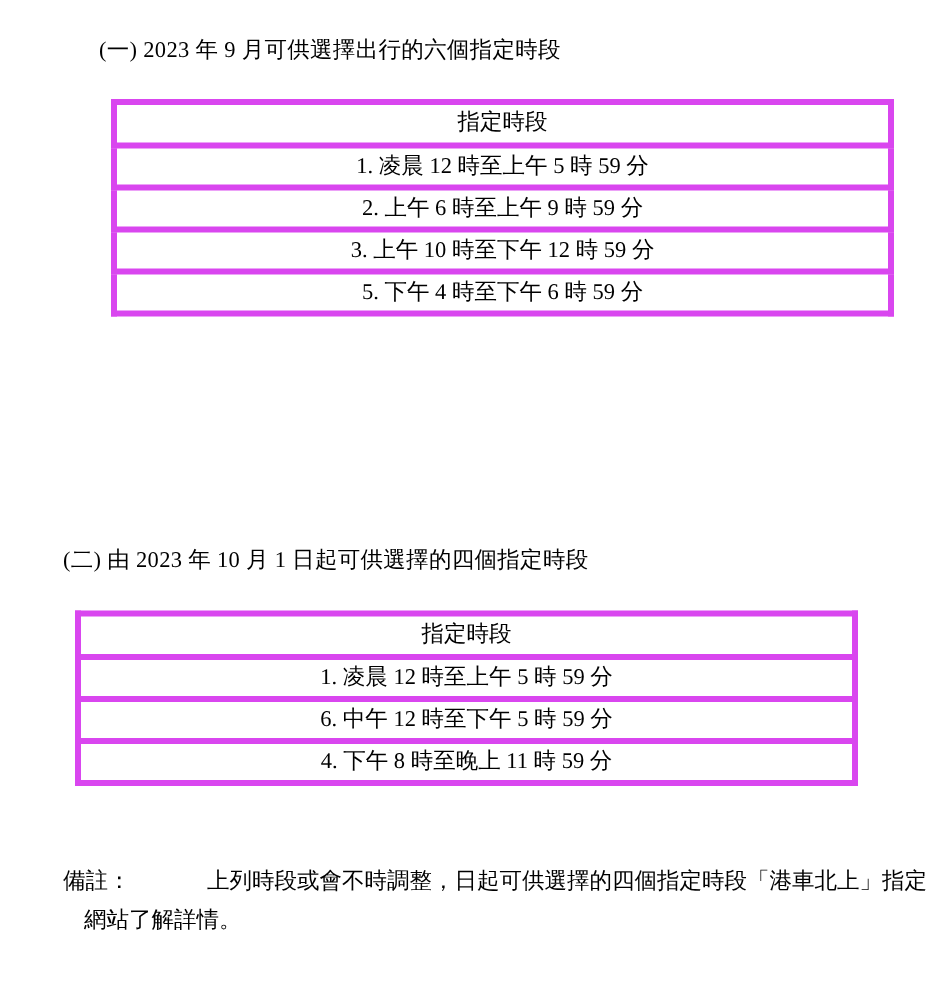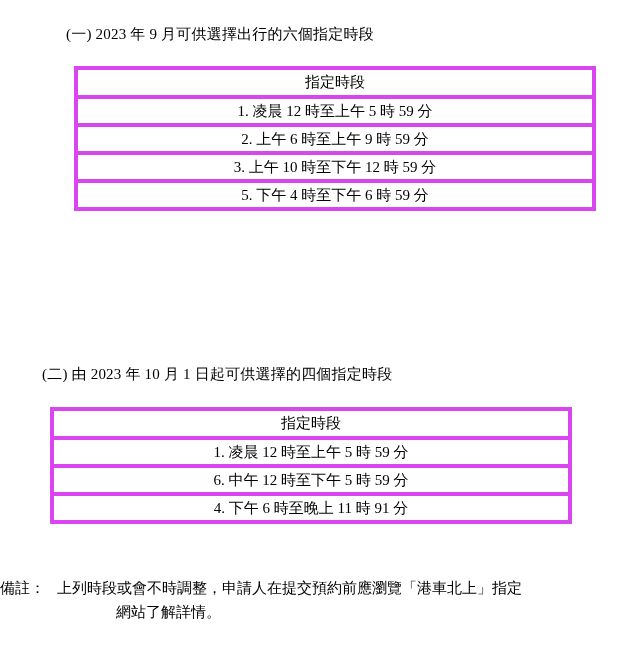--- a/index.html
+++ b/index.html
@@ -54,30 +54,31 @@
   }
   .note {
     position: absolute;
     left: 0;
     width: 618px;
     font-size: 15px;
     line-height: 26px;
   }
   .note-row {
     display: flex;
+    padding-left: 42px;
+    justify-content: space-between;
   }
   .note-label {
     white-space: nowrap;
   }
   .note-body {
     padding-left: 12px;
   }
   .note-line2 {
-    padding-left: 116px;
-    font-family: Liberation Mono, monospace;
+    padding-left: 56px;
   }
 </style>
 </head>
 <body>
 
 <div class="page">
 
   <div class="section" style="top: 24px; padding-left: 24px;">
     <div class="section-heading">(一) 2023 年 9 月可供選擇出行的六個指定時段</div>
     <table class="slot-table" style="margin-top: 22px;">
@@ -108,27 +109,27 @@
         <tr>
           <td class="header-cell">指定時段</td>
         </tr>
         <tr>
           <td>1.  凌晨  12  時至上午  5  時  59  分</td>
         </tr>
         <tr>
           <td>6.  中午  12  時至下午  5  時  59  分</td>
         </tr>
         <tr>
-          <td>4.  下午  6  時至晚上  11  時  91  分</td>
+          <td>4.  下午  8  時至晚上  11  時  59  分</td>
         </tr>
       </tbody>
     </table>
   </div>
 
   <div class="note" style="top: 575px;">
     <div class="note-row">
       <span class="note-label">備註：</span>
-      <span class="note-body">上列時段或會不時調整，申請人在提交預約前應瀏覽「港車北上」指定</span>
+      <span class="note-body">上列時段或會不時調整，日起可供選擇的四個指定時段「港車北上」指定</span>
     </div>
     <div class="note-line2">網站了解詳情。</div>
   </div>
 
 </div>
 
 </body></html>

